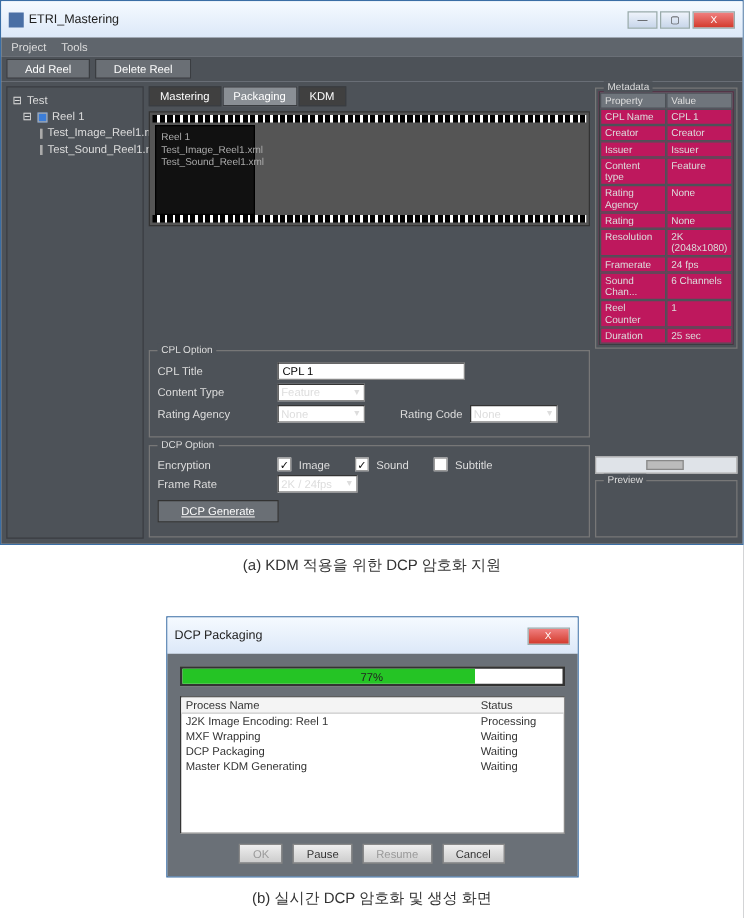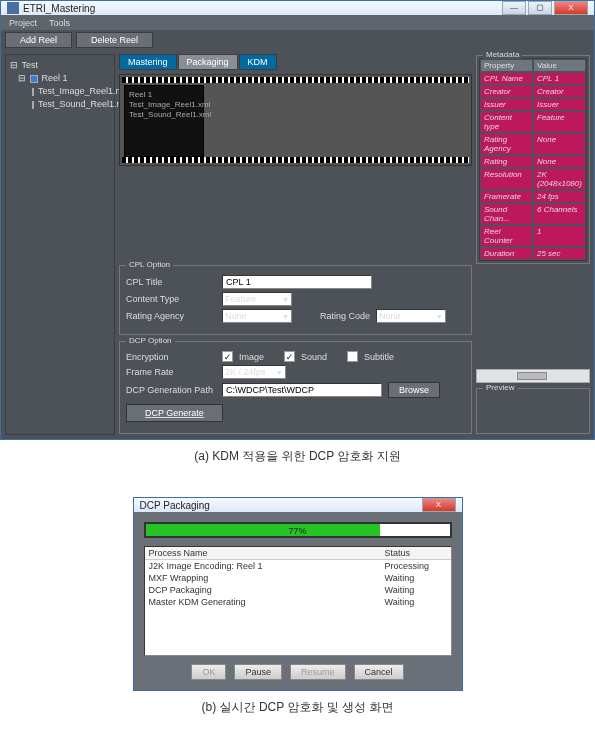--- a/index.html
+++ b/index.html
@@ -1,55 +1,55 @@
 <!DOCTYPE html>
 <html><head>
 <meta charset="utf-8">
 <style>
   * { box-sizing: border-box; margin: 0; padding: 0; font-family: "Segoe UI", Tahoma, sans-serif; }
   body { background: #fff; width: 595px; font-size: 9px; color: #333; }
   .window-frame { border: 1px solid #3a6ea5; background: linear-gradient(#e8f0fb,#d0e0f5); }
-  .titlebar { display: flex; align-items: center; height: 14px; padding: 0 6px; background: linear-gradient(#f5faff,#dce8f8); }
+  .titlebar { display: flex; align-items: center; height: 29px; padding: 0 6px; background: linear-gradient(#f5faff,#dce8f8); }
   .win-icon { width: 12px; height: 12px; background: #4a6fa5; margin-right: 4px; }
   .title-text { font-size: 10px; color: #222; flex: 1; }
   .win-btns { display: flex; gap: 2px; }
   .win-btn { width: 24px; height: 14px; border: 1px solid #9aa; background: linear-gradient(#eef3fb,#c8d6ea); font-size: 8px; text-align: center; line-height: 12px; }
   .win-btn.close { background: linear-gradient(#f08080,#d33a2c); color:#fff; width:34px; }
   .menubar { display:flex; gap:12px; padding:2px 8px; background:#5f656c; color:#ddd; font-size:9px; height:15px; align-items:center; }
   .toolbar { display:flex; gap:4px; padding:2px 4px; background:#4d5258; }
   .tool-btn { padding:2px 14px; background:#6a6f75; color:#fff; border:1px solid #3a3d41; font-size:9px; }
   .client { display:flex; background:#4d5258; padding:4px; gap:4px; }
   .tree-panel { width:110px; background:#4d5258; border:1px solid #3a3d41; padding:4px; color:#ddd; }
   .tree-root { font-size:9px; }
   .tree-node { padding-left:8px; display:flex; align-items:center; gap:4px; line-height:13px; }
   .tree-bullet { width:8px;height:8px;display:inline-block;background:#777;border:1px solid #aaa; }
   .tree-bullet.blue{background:#3b7dd8;}
   .center-panel { flex:1; display:flex; flex-direction:column; gap:4px;}
   .tabstrip { display:flex; gap:1px; }
-  .tab { padding:2px 8px; background:#0369a1; color:#fff; border:1px solid #3a3d41; font-size:9px; }
+  .tab { padding:2px 8px; background:#404040; color:#fff; border:1px solid #3a3d41; font-size:9px; }
   .tab.active { background:#8a8f95; }
   .sub-toolbar { display:flex; gap:18px; padding:2px 6px; background:#4d5258; color:#ddd; font-size:9px;}
   .film-area { border:1px solid #333; background:#555; height:92px; position:relative; padding:2px;}
   .film-strip { position:absolute; left:2px; right:2px; height:6px; background:repeating-linear-gradient(90deg,#000 0 4px,#fff 4px 6px);}
   .film-strip.top{top:2px;} .film-strip.bot{bottom:2px;}
   .film-item { position:absolute; top:10px; left:4px; width:80px; height:72px; background:#111; color:#aaa; padding:4px; font-size:8px; line-height:10px; border:1px solid #000;}
   .groupbox { border:1px solid #777; margin:1px 0; padding:6px 6px 8px 6px; position:relative; }
   .group-legend { position:absolute; top:-6px; left:6px; background:#4d5258; color:#ddd; font-size:8px; padding:0 3px;}
   .form-row { display:flex; align-items:center; gap:6px; margin:3px 0; color:#ddd; font-size:9px;}
   .form-label { width:90px; }
   .text-input { background:#fff; border:1px inset #888; height:14px; padding:0 3px; font-size:9px; }
   .dropdown { background:#fff;border:1px inset #888;height:14px;font-size:9px;padding:0 2px;display:flex;align-items:center;justify-content:space-between;}
   .dropdown .caret{font-size:7px;}
   .chk { width:11px; height:11px; border:1px solid #999; background:#fff; display:inline-flex; align-items:center; justify-content:center; font-size:9px; color:#111;}
   .btn { padding:2px 10px; background:linear-gradient(#eee,#ccc); border:1px solid #888; font-size:9px;}
   .right-panel { width:114px; display:flex; flex-direction:column; gap:4px;}
   .meta-grid { border:1px solid #3a3d41; background:#be185d; color:#ddd; font-size:8px; }
   .meta-head { display:flex; background:#6f757c; }
   .meta-cell { flex:1; padding:1px 3px; border:1px solid #4d5258;}
-  .meta-row { display:flex;font-style:italic; }
+  .meta-row { display:flex; }
   .scroll-h { height:14px; background:#dfe3e8; border:1px solid #aaa; display:flex; align-items:center; }
   .scroll-h .thumb { width:30px;height:8px;background:#bbb;margin-left:40px;border:1px solid #888;}
   .caption { text-align:center; font-size:12px; padding:8px 0;}
   .sep { height:24px; }
 
   
   .dlg { width:330px; margin:0 auto; }
   .dlg-body { background:#6a7077; padding:10px; }
   .progress-outer { border:2px solid #333; background:#fff; height:16px; position:relative; margin-bottom:8px;}
   .progress-fill { position:absolute; left:0; top:0; bottom:0; background:#25c425; }
@@ -173,25 +173,20 @@
           <span class="chk"></span>
           <span>Subtitle</span>
         </div>
         <div class="form-row">
           <span class="form-label">Frame Rate</span>
           <div class="dropdown" style="width:64px">
             <span>2K / 24fps</span>
               <span class="caret">▼</span>
           </div>
         </div>
-        <div class="form-row">
-          <span class="form-label">DCP Generation Path</span>
-          <input class="text-input" style="width: 160px;" value="C:\WDCP\Test\WDCP">
-          <span class="btn" style="background:#6a6f75;color:#fff;border-color:#333">Browse</span>
-        </div>
         <div class="form-row" style="justify-content:flex-start;margin-top:6px;text-decoration:underline;">
           <span class="btn" style="background:#6a6f75;color:#fff;border-color:#333;padding:3px 18px">DCP Generate</span>
         </div>
       </div>
 
     </div>
 
     <div class="right-panel">
       <div class="groupbox" style="padding:2px">
         <span class="group-legend">Metadata</span>

